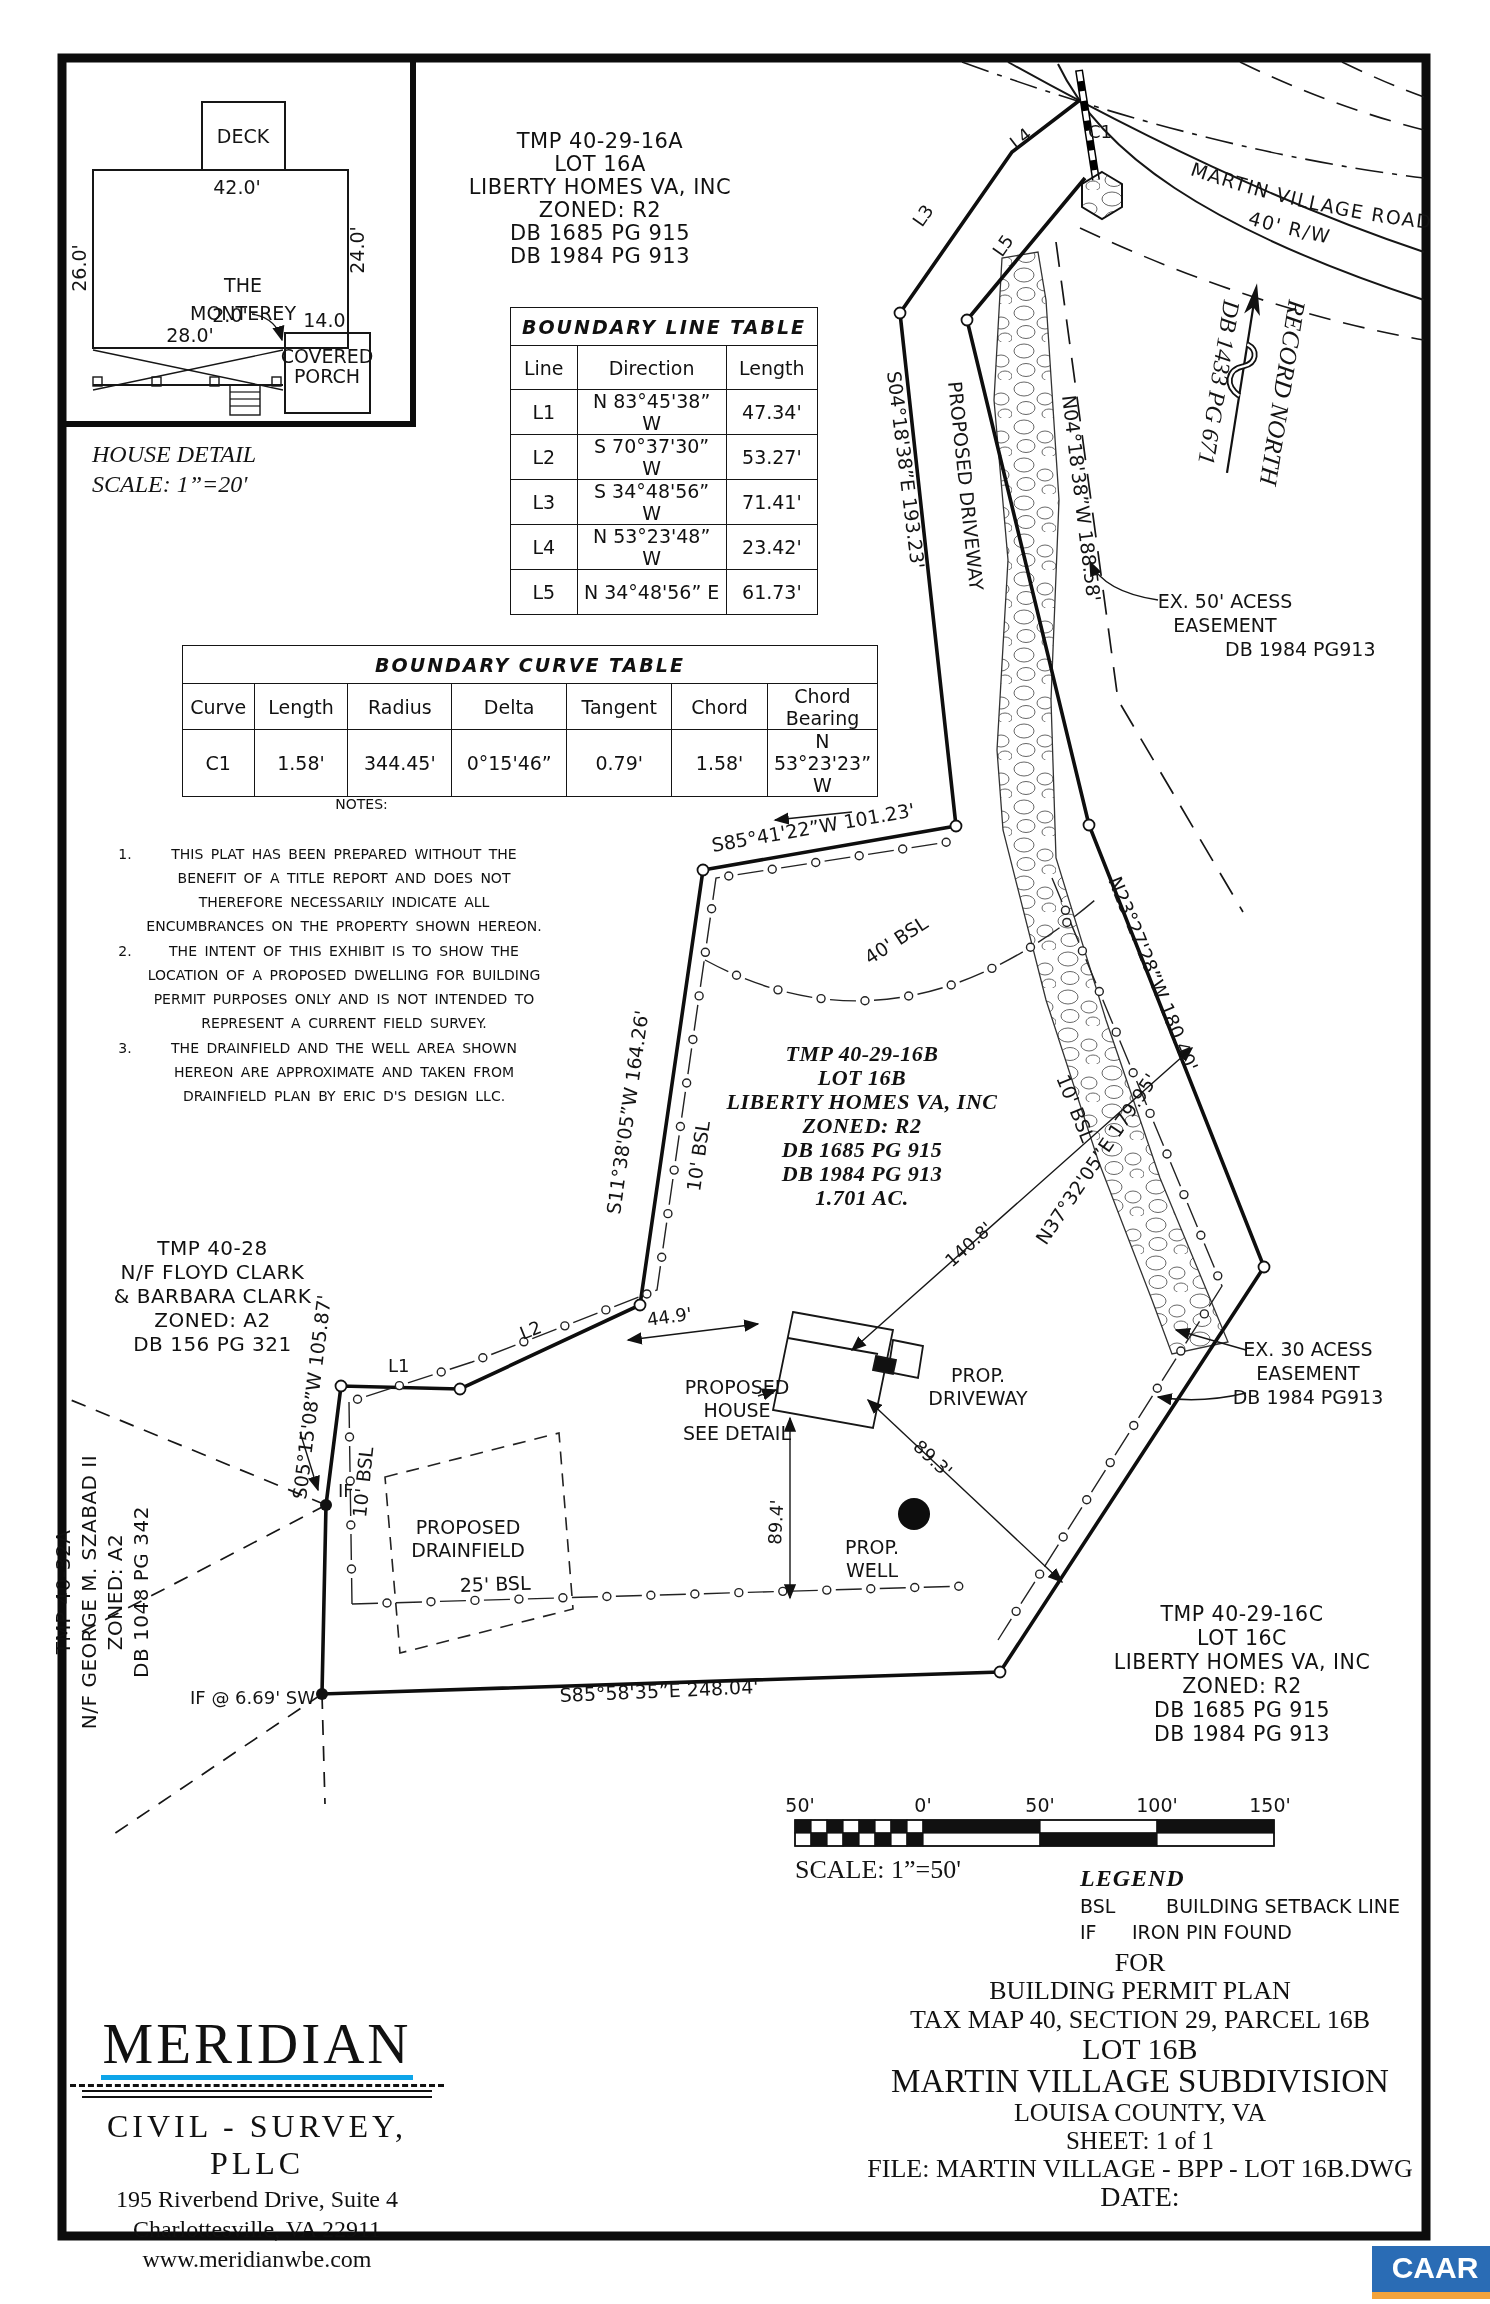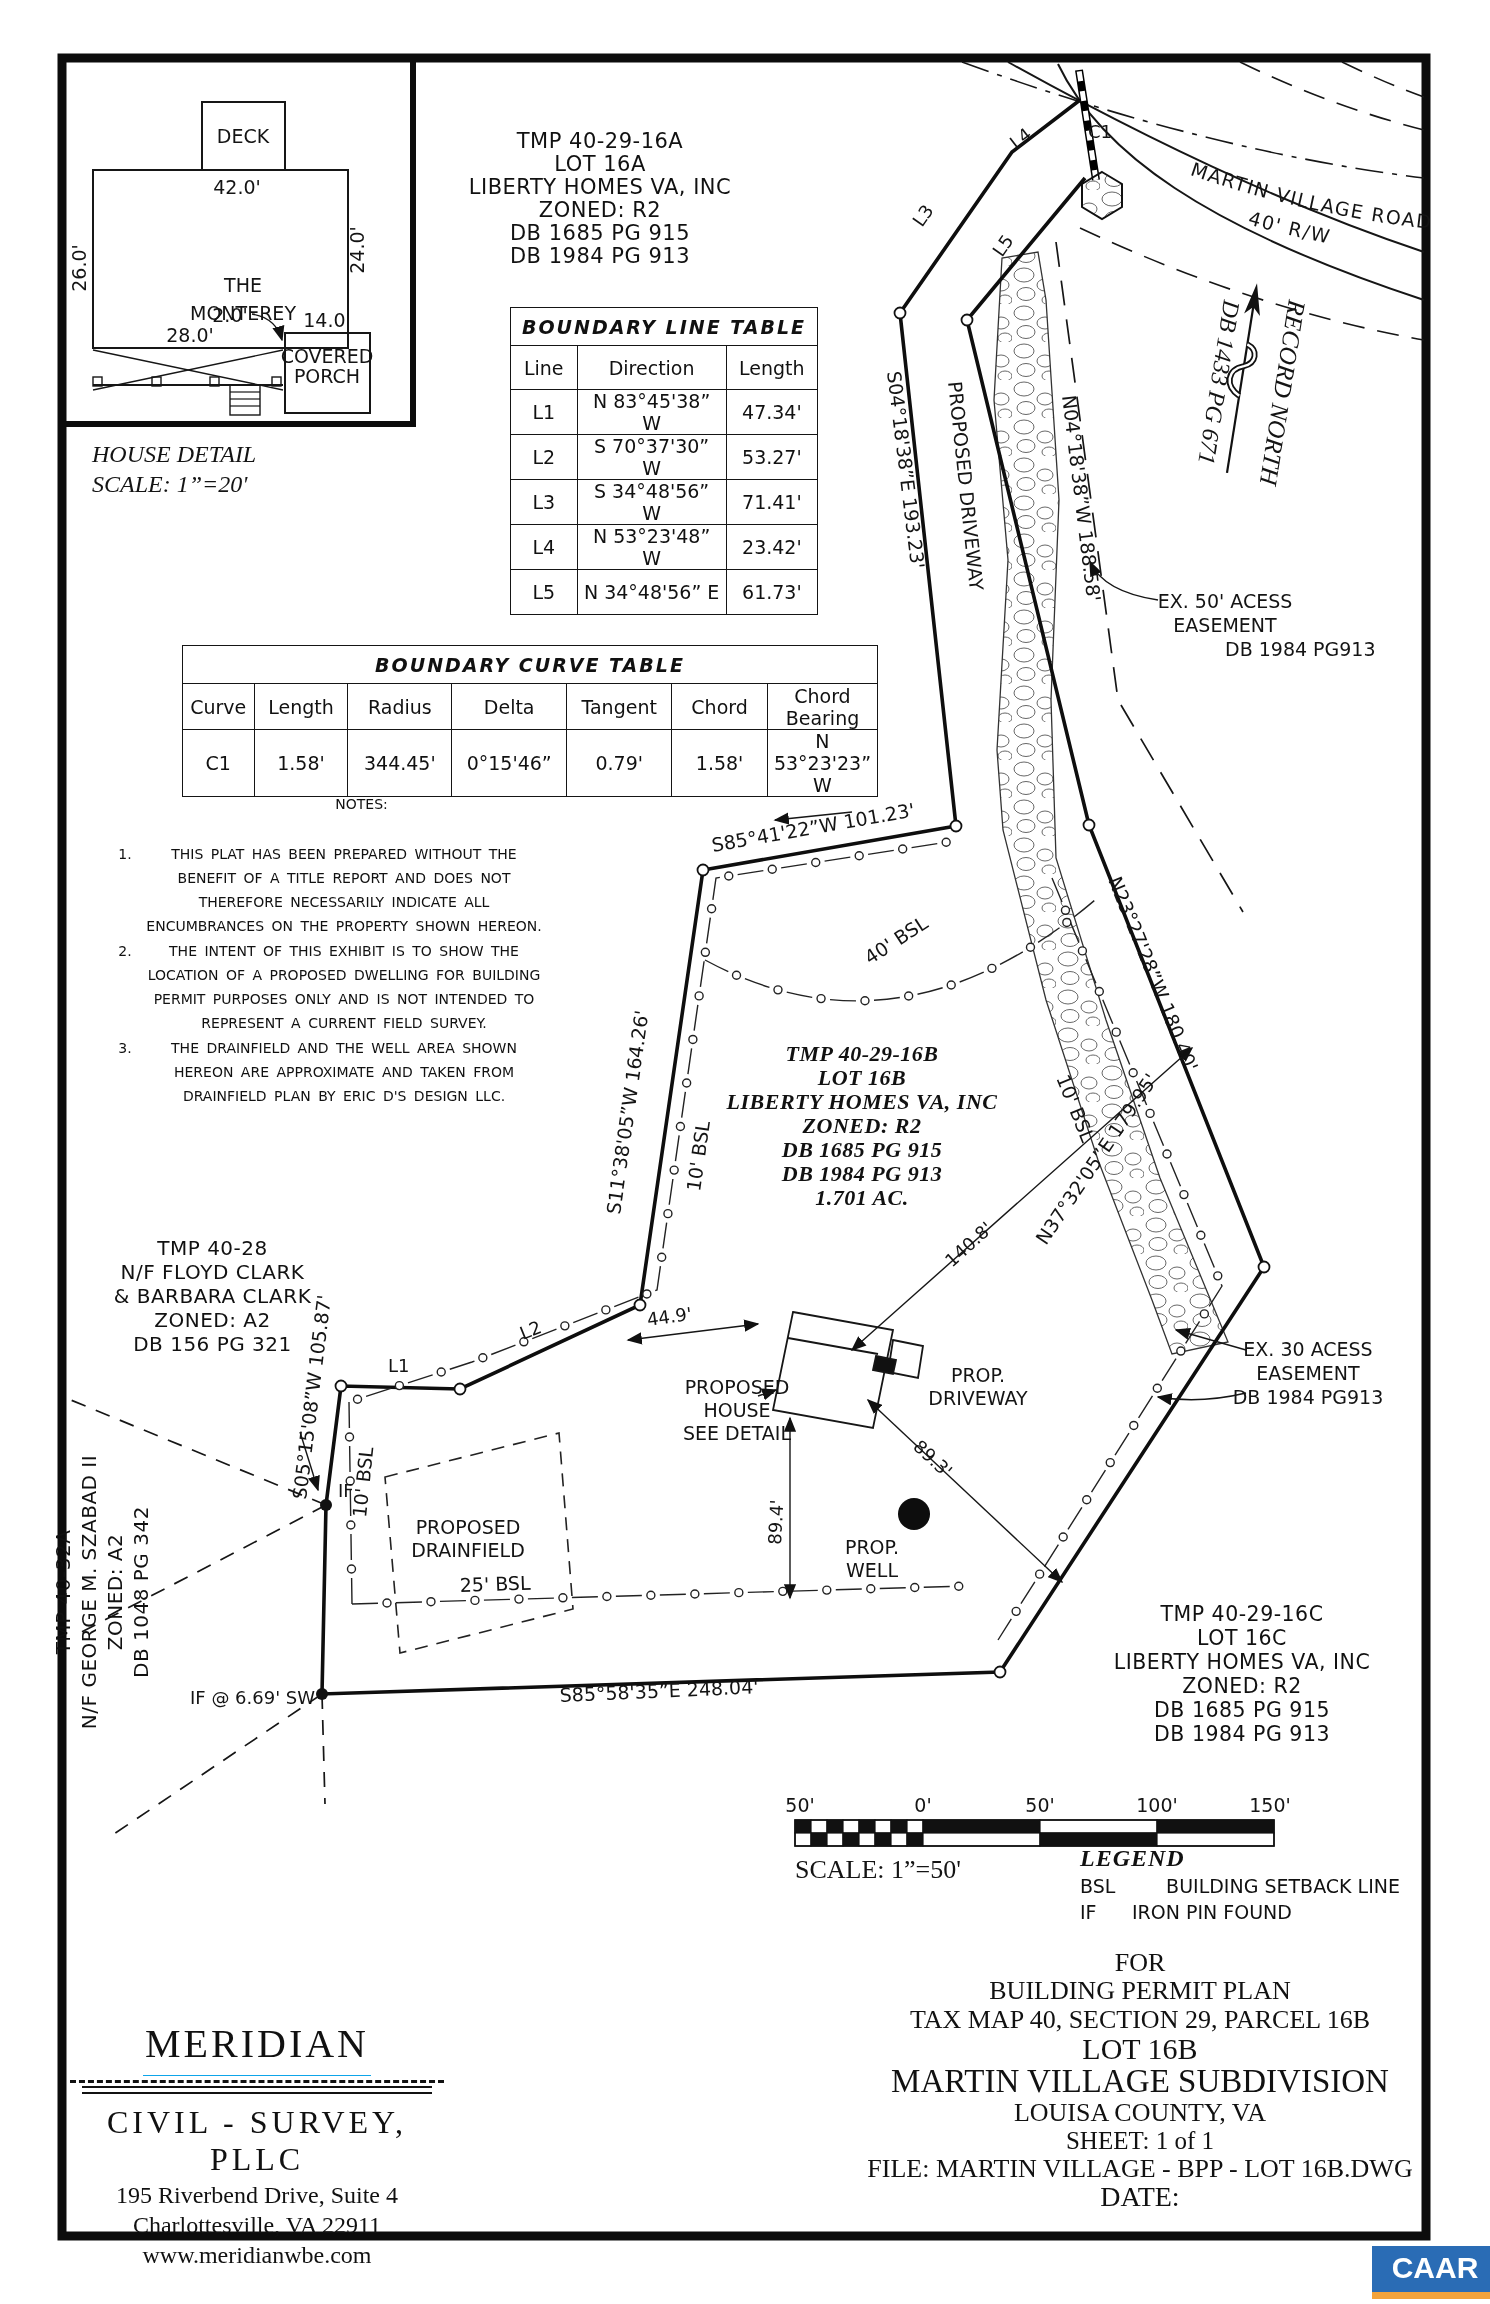--- a/index.html
+++ b/index.html
@@ -443,21 +443,21 @@
       <span class="noteNum">2.</span>
       <span class="noteTxt">THE INTENT OF THIS EXHIBIT IS TO SHOW THE LOCATION OF A PROPOSED DWELLING FOR BUILDING PERMIT PURPOSES ONLY AND IS NOT INTENDED TO REPRESENT A CURRENT FIELD SURVEY.</span>
       </div>
     <div class="noteRow">
       <span class="noteNum">3.</span>
       <span class="noteTxt">THE DRAINFIELD AND THE WELL AREA SHOWN HEREON ARE APPROXIMATE AND TAKEN FROM DRAINFIELD PLAN BY ERIC D'S DESIGN LLC.</span>
       </div>
   </div>
 
   <div class="abs" style="left:1080px;top:1845px;width:320px;">
-    <div class="ital" style="font-size:24px;font-weight:bold;letter-spacing:1px;">LEGEND</div>
+    <div class="ital" style="font-size:24px;font-weight:bold;letter-spacing:1px;margin-top:20px;">LEGEND</div>
     <div style="display:flex;font-size:19px;margin-top:3px;justify-content:space-between;">
       <span style="width:52px;">BSL</span>
       <span>BUILDING SETBACK LINE</span>
       </div>
     <div style="display:flex;font-size:19px;margin-top:4px;">
       <span style="width:52px;">IF</span>
       <span>IRON PIN FOUND</span>
       </div>
   </div>
 
@@ -467,21 +467,21 @@
     <div style="font-size:26px;line-height:28px;">TAX MAP 40, SECTION 29, PARCEL 16B</div>
     <div style="font-size:30px;line-height:30px;">LOT 16B</div>
     <div style="font-size:33px;line-height:34px;">MARTIN VILLAGE SUBDIVISION</div>
     <div style="font-size:26px;line-height:29px;">LOUISA COUNTY, VA</div>
     <div style="font-size:25px;line-height:27px;">SHEET: 1 of  1</div>
     <div style="font-size:26px;line-height:29px;">FILE: MARTIN VILLAGE - BPP - LOT 16B.DWG</div>
     <div style="font-size:28px;line-height:27px;">DATE:</div>
   </div>
 
   <div class="abs meridian" style="left:78px;top:2014px;">
-    <div style="font-size:40px;letter-spacing:3px;line-height:60px;border-bottom:1px solid #0ea5e9;display:inline-block;padding:0 2px 1px 2px;">MERIDIAN</div>
+    <div style="font-size:57px;letter-spacing:3px;line-height:60px;border-bottom:5px solid #0ea5e9;display:inline-block;padding:0 2px 1px 2px;">MERIDIAN</div>
     <div style="border-top:3px dashed #111;margin:4px -8px 0 -8px;"></div>
     <div style="border-top:2.5px solid #111;border-bottom:2.5px solid #111;height:4px;margin:3px 4px 0 4px;"></div>
     <div style="font-size:32px;letter-spacing:4px;margin-top:10px;">CIVIL - SURVEY, PLLC</div>
     <div style="font-size:24px;margin-top:4px;">195 Riverbend Drive, Suite 4</div>
     <div style="font-size:24px;margin-top:3px;">Charlottesville, VA 22911</div>
     <div style="font-size:24px;margin-top:3px;">www.meridianwbe.com</div>
   </div>
 
   <div class="abs caar" style="left:1372px;top:2246px;width:126px;height:53px;background:#2a6cb5;">
     <div style="color:#fff;font-family:'Liberation Sans',sans-serif;font-weight:bold;font-size:30px;text-align:center;line-height:44px;flex:1;">CAAR</div>

